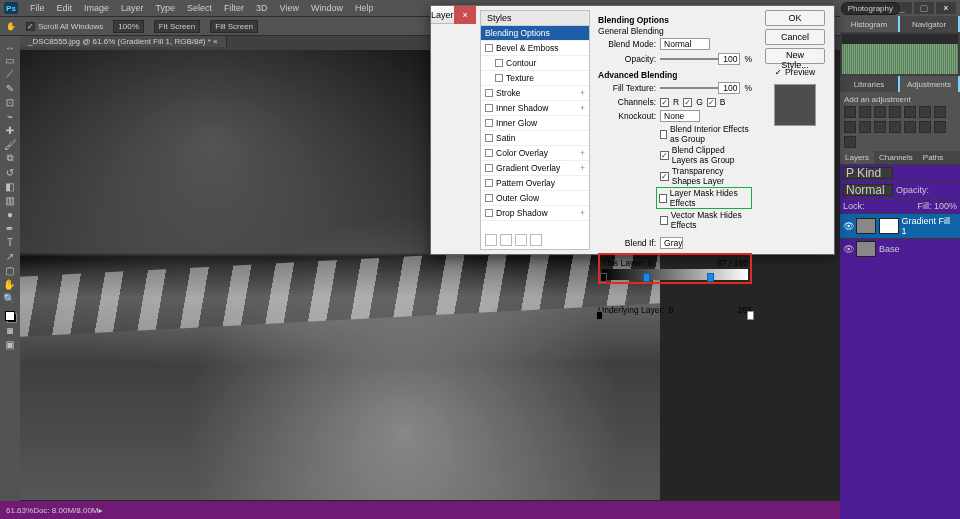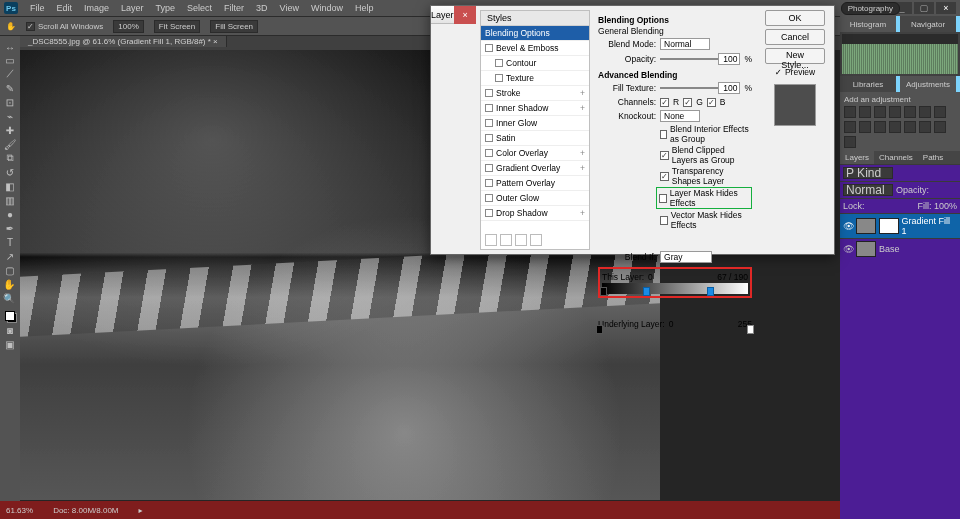--- a/index.html
+++ b/index.html
@@ -21,24 +21,24 @@
 .toolbar .swatch{width:14px;height:14px;margin-top:4px;position:relative}
 .toolbar .swatch .fg{position:absolute;width:10px;height:10px;background:#fff;border:1px solid #000}
 .toolbar .swatch .bg{position:absolute;width:10px;height:10px;background:#000;border:1px solid #888;left:4px;top:4px}
 .canvas{position:absolute;top:50px;left:20px;right:120px;bottom:18px;background:#252525;overflow:hidden}
 .canvas .img{position:absolute;top:0;left:0;width:640px;height:450px;background:
  radial-gradient(ellipse at 30% 20%, rgba(255,255,255,.22), transparent 45%),
  radial-gradient(ellipse at 60% 85%, rgba(180,180,180,.55), transparent 40%),
  linear-gradient(180deg,#1a1a1a 0%,#3a3a3a 45%,#101010 46%,#686868 55%,#454545 70%,#5a5a5a 100%);
  filter:grayscale(1) contrast(1.1)}
 .canvas .img::after{content:"";position:absolute;left:0;right:0;top:210px;height:60px;background:repeating-linear-gradient(100deg,rgba(230,230,230,.55) 0 18px,rgba(60,60,60,.4) 18px 42px);transform:skewY(-3deg);opacity:.8}
-.status{position:absolute;bottom:0;left:0;width:840px;height:18px;background:#7f1d1d;display:flex;align-items:center;font-size:8px;padding:0 6px;gap:20px}
+.status{position:absolute;bottom:0;left:0;width:840px;height:18px;background:#701a75;display:flex;align-items:center;font-size:8px;padding:0 6px;}
 .rightcol{position:absolute;right:0;top:16px;bottom:0;width:120px;background:#404040;display:flex;flex-direction:column}
 .rightcol .tabs{height:16px;background:#353535;display:flex}
-.rightcol .tabs span{flex:1;display:flex;align-items:center;justify-content:center;font-size:8px;background:#454545;border-right:4px solid #7dd3fc}
+.rightcol .tabs span{flex:1;display:flex;align-items:center;justify-content:center;font-size:8px;background:#454545;border-right:2px solid #7dd3fc}
 .rightcol .tabs span.act{background:#535353}
 .rightcol .hist{height:40px;background:#2b2b2b;margin:2px;position:relative;overflow:hidden}
 .rightcol .hist::before{content:"";position:absolute;left:0;right:0;bottom:0;height:30px;background:repeating-linear-gradient(90deg,#7ca87c 0 1px,#5e7d5e 1px 2px)}
 .rightcol .adj{padding:3px 4px;font-size:8px;background:#535353}
 .rightcol .adj .icons{display:flex;flex-wrap:wrap;gap:3px;margin-top:2px}
 .rightcol .adj .icons div{width:12px;height:12px;background:#3a3a3a;border:1px solid #2b2b2b}
 .rightcol .layers{flex:1;display:flex;flex-direction:column;background:#4c1d95}
 .rightcol .layers .tabsL{display:flex;font-size:8px;background:#454545}
 .rightcol .layers .tabsL span{padding:2px 5px}
 .rightcol .layers .tabsL span.act{background:#535353}
@@ -352,23 +352,23 @@
        <div class="chline" style="margin-left:0">
             <span class="chk"></span>
             <span>Layer Mask Hides Effects</span>
           </div>
      </div>
      <div class="chline">
           <span class="chk"></span>
           <span>Vector Mask Hides Effects</span>
         </div>
 
-     <div class="row" style="margin-top:20px">
+     <div class="row" style="margin-top:6px">
        <label>Blend If:</label>
-       <div class="sel" style="width:52px">Gray</div>
+       <div class="sel" style="width:23px">Gray</div>
      </div>
 
      <div class="redbox">
        <div class="row" style="justify-content:space-between">
          <span>This Layer:</span>
          <span>0</span>
          <span style="margin-left:auto"><span>67</span>  <span>/</span>  <span>190</span></span>
        </div>
        <div class="blendtrack">
          <div class="handle blk" style="left:-2px"></div>

